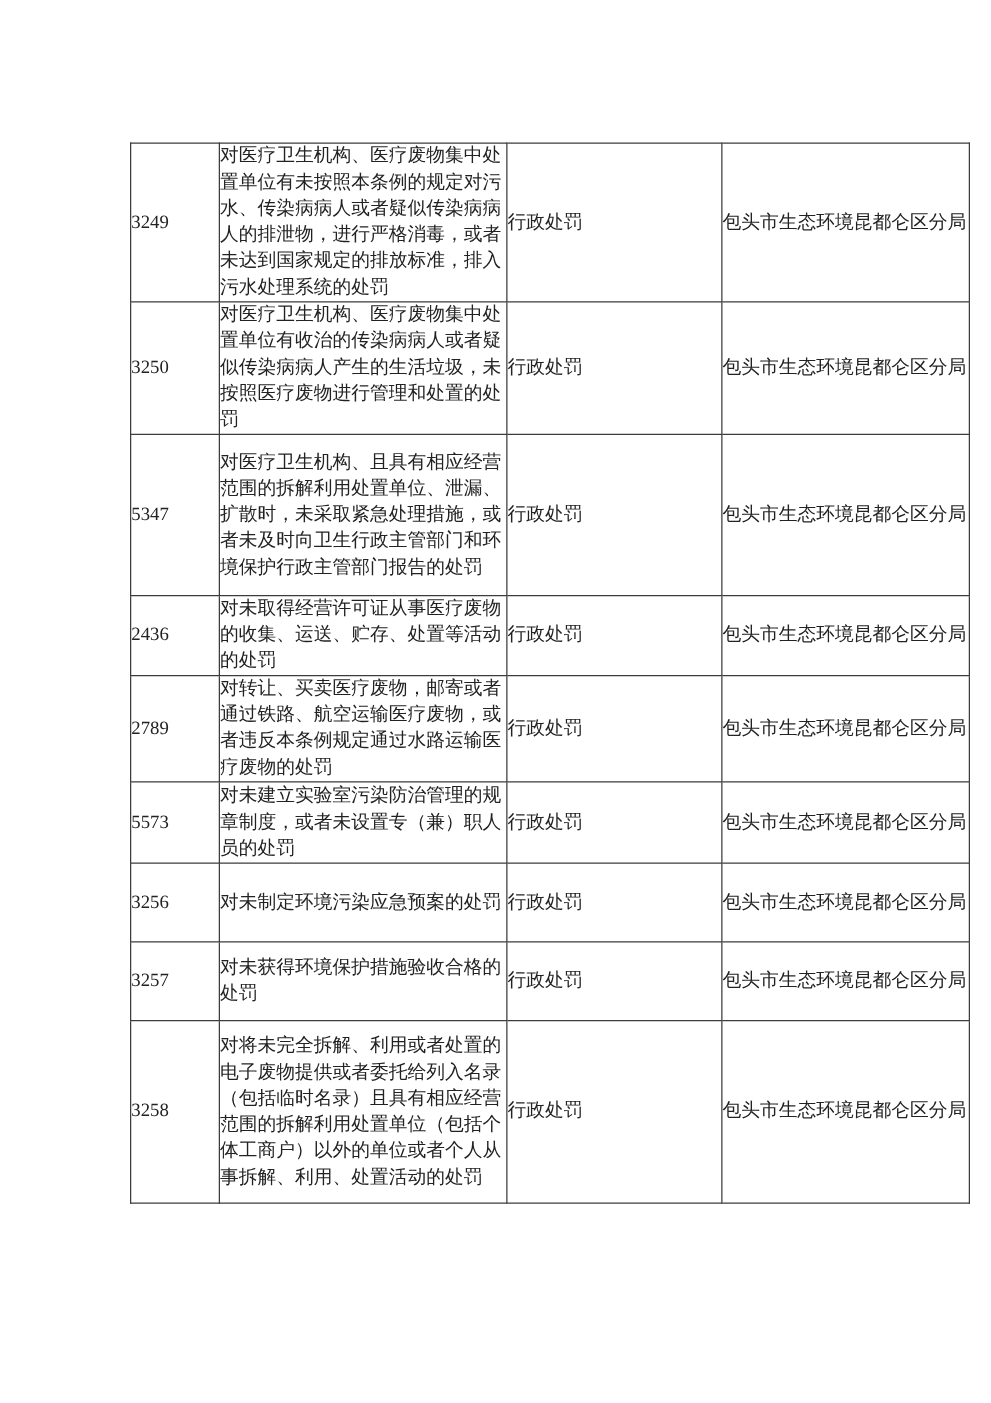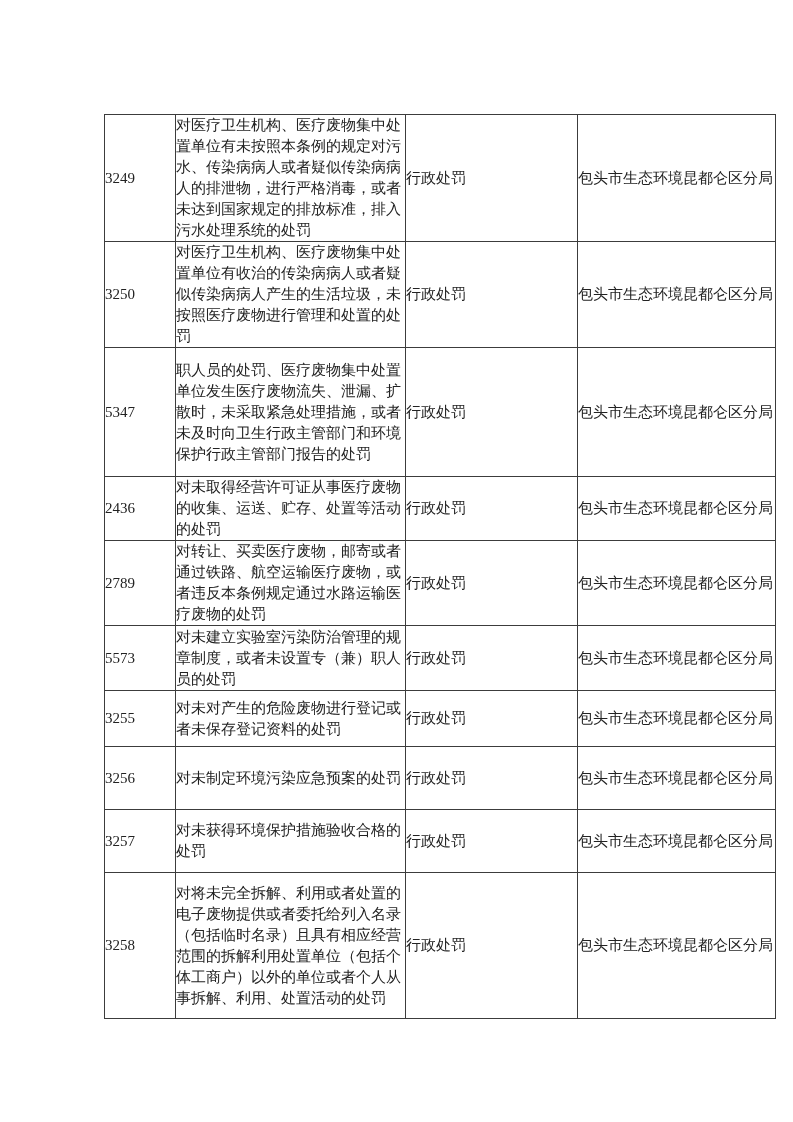--- a/index.html
+++ b/index.html
@@ -59,45 +59,39 @@
         <td class="col-dept">包头市生态环境昆都仑区分局</td>
       </tr>
       <tr style="height:101px">
         <td class="col-id">3250</td>
         <td class="col-item">对医疗卫生机构、医疗废物集中处置单位有收治的传染病病人或者疑似传染病病人产生的生活垃圾，未按照医疗废物进行管理和处置的处罚</td>
         <td class="col-type">行政处罚</td>
         <td class="col-dept">包头市生态环境昆都仑区分局</td>
       </tr>
       <tr style="height:129px">
         <td class="col-id">5347</td>
-        <td class="col-item">职人员的处罚、医疗废物集中处置单位发生医疗废物流失、泄漏、扩散时，未采取紧急处理措施，或者未及时向卫生行政主管部门和环境保护行政主管部门报告的处罚</td>
+        <td class="col-item">对医疗卫生机构、且具有相应经营范围的拆解利用处置单位、泄漏、扩散时，未采取紧急处理措施，或者未及时向卫生行政主管部门和环境保护行政主管部门报告的处罚</td>
         <td class="col-type">行政处罚</td>
         <td class="col-dept">包头市生态环境昆都仑区分局</td>
       </tr>
       <tr style="height:60px">
         <td class="col-id">2436</td>
         <td class="col-item">对未取得经营许可证从事医疗废物的收集、运送、贮存、处置等活动的处罚</td>
         <td class="col-type">行政处罚</td>
         <td class="col-dept">包头市生态环境昆都仑区分局</td>
       </tr>
       <tr style="height:85px">
         <td class="col-id">2789</td>
         <td class="col-item">对转让、买卖医疗废物，邮寄或者通过铁路、航空运输医疗废物，或者违反本条例规定通过水路运输医疗废物的处罚</td>
         <td class="col-type">行政处罚</td>
         <td class="col-dept">包头市生态环境昆都仑区分局</td>
       </tr>
       <tr style="height:65px">
         <td class="col-id">5573</td>
         <td class="col-item">对未建立实验室污染防治管理的规章制度，或者未设置专（兼）职人员的处罚</td>
-        <td class="col-type">行政处罚</td>
-        <td class="col-dept">包头市生态环境昆都仑区分局</td>
-      </tr>
-      <tr style="height:56px">
-        <td class="col-id">3255</td>
-        <td class="col-item">对未对产生的危险废物进行登记或者未保存登记资料的处罚</td>
         <td class="col-type">行政处罚</td>
         <td class="col-dept">包头市生态环境昆都仑区分局</td>
       </tr>
       <tr style="height:63px">
         <td class="col-id">3256</td>
         <td class="col-item">对未制定环境污染应急预案的处罚</td>
         <td class="col-type">行政处罚</td>
         <td class="col-dept">包头市生态环境昆都仑区分局</td>
       </tr>
       <tr style="height:63px">

